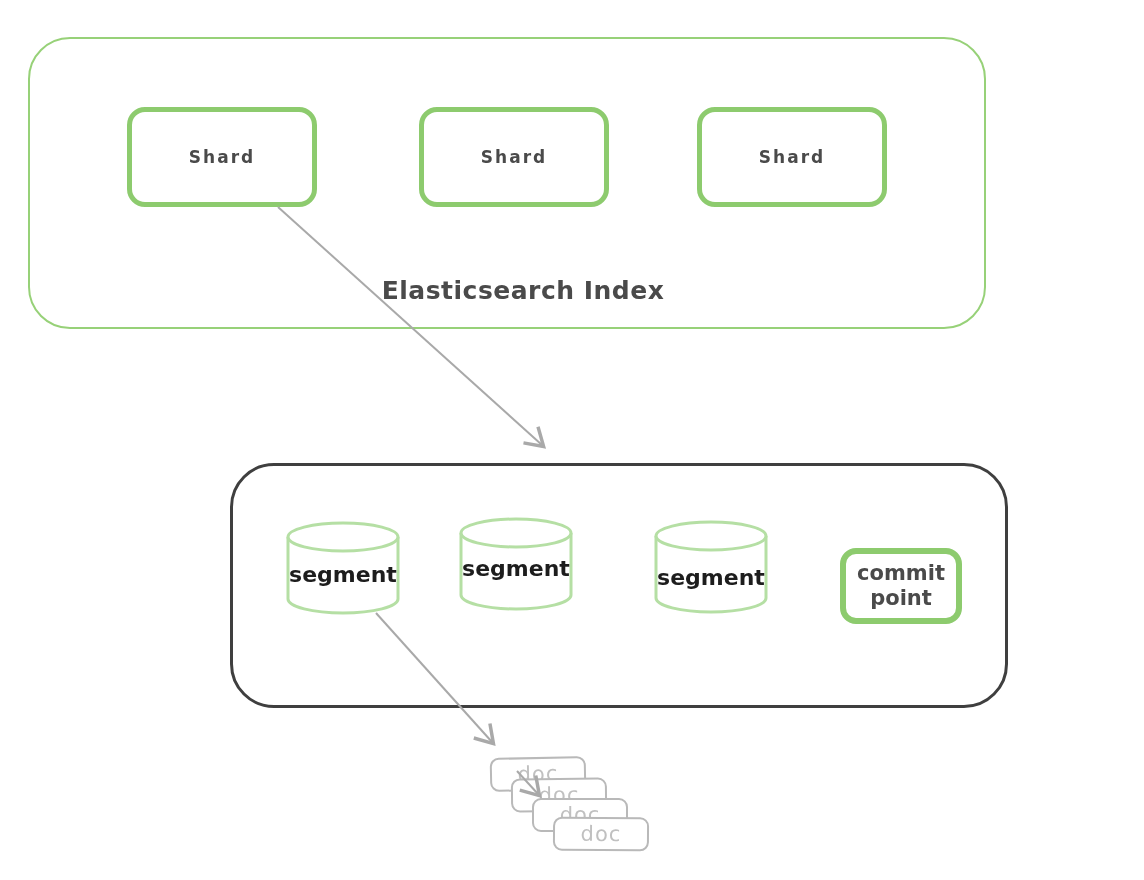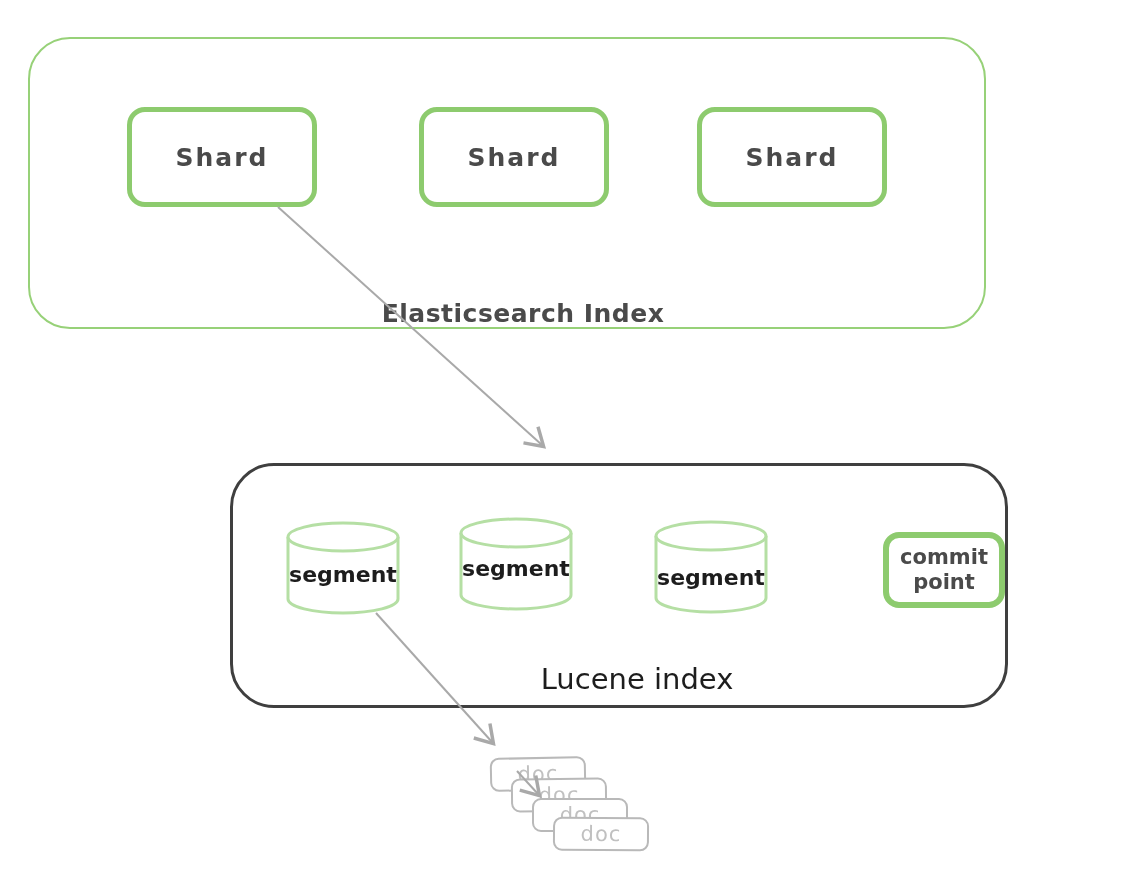--- a/index.html
+++ b/index.html
@@ -20,21 +20,21 @@
     background:#ffffff;
   }
   .shard-box{
     top:105px;width:190px;height:100px;
     border:5px solid var(--green-strong,#8dcb6e);
     border-radius:18px;
     background:#ffffff;
     display:flex;align-items:center;justify-content:center;
   }
   .shard-label{
-    font-size:25px;font-weight:700;letter-spacing:2px;
+    font-size:17px;font-weight:700;letter-spacing:2px;
     color:var(--text-dark,#4a4a4a);
   }
   .es-label{
     left:371px;top:274px;width:300px;text-align:center;
     font-size:25px;font-weight:700;letter-spacing:0.5px;
     color:var(--text-dark,#4a4a4a);
   }
 
   
   .lucene-box{
@@ -101,21 +101,21 @@
   <div class="abs es-box">
     <div class="abs shard-box" style="left:97px;top:68px;">
       <span class="shard-label">Shard</span>
     </div>
     <div class="abs shard-box" style="left:389px;top:68px;">
       <span class="shard-label">Shard</span>
     </div>
     <div class="abs shard-box" style="left:667px;top:68px;">
       <span class="shard-label">Shard</span>
     </div>
-    <div class="abs es-label" style="left:343px;top:237px;margin-top:23px;">Elasticsearch Index</div>
+    <div class="abs es-label" style="left:343px;top:237px;">Elasticsearch Index</div>
   </div>
 
   <div class="abs lucene-box">
 
     <div class="abs segment" style="left:50px;top:54px;">
       <svg class="cyl-svg" viewBox="0 0 120 98">
         <path class="cyl-body" d="M5,17 L5,79 A55,14 0 0 0 115,79 L115,17"></path>
         <ellipse class="cyl-top" cx="60" cy="17" rx="55" ry="14"></ellipse>
       </svg>
       <span class="segment-label" style="top:42px;">segment</span>
@@ -130,25 +130,24 @@
     </div>
 
     <div class="abs segment" style="left:418px;top:53px;">
       <svg class="cyl-svg" viewBox="0 0 120 98">
         <path class="cyl-body" d="M5,17 L5,79 A55,14 0 0 0 115,79 L115,17"></path>
         <ellipse class="cyl-top" cx="60" cy="17" rx="55" ry="14"></ellipse>
       </svg>
       <span class="segment-label" style="top:46px;">segment</span>
     </div>
 
-    <div class="abs commit-box" style="left:607px;top:66px;margin-left:43px;">
+    <div class="abs commit-box" style="left:607px;top:82px;">
       <span class="commit-label">commit point</span>
     </div>
 
-    <div class="abs lucene-label" style="left:284px;top:196px;">Lucene index</div>
   </div>
 
   <div class="abs doc-card doc-1">
     <span class="doc-label">doc</span>
   </div>
   <div class="abs doc-card doc-2">
     <span class="doc-label">doc</span>
   </div>
   <div class="abs doc-card doc-3">
     <span class="doc-label">doc</span>

